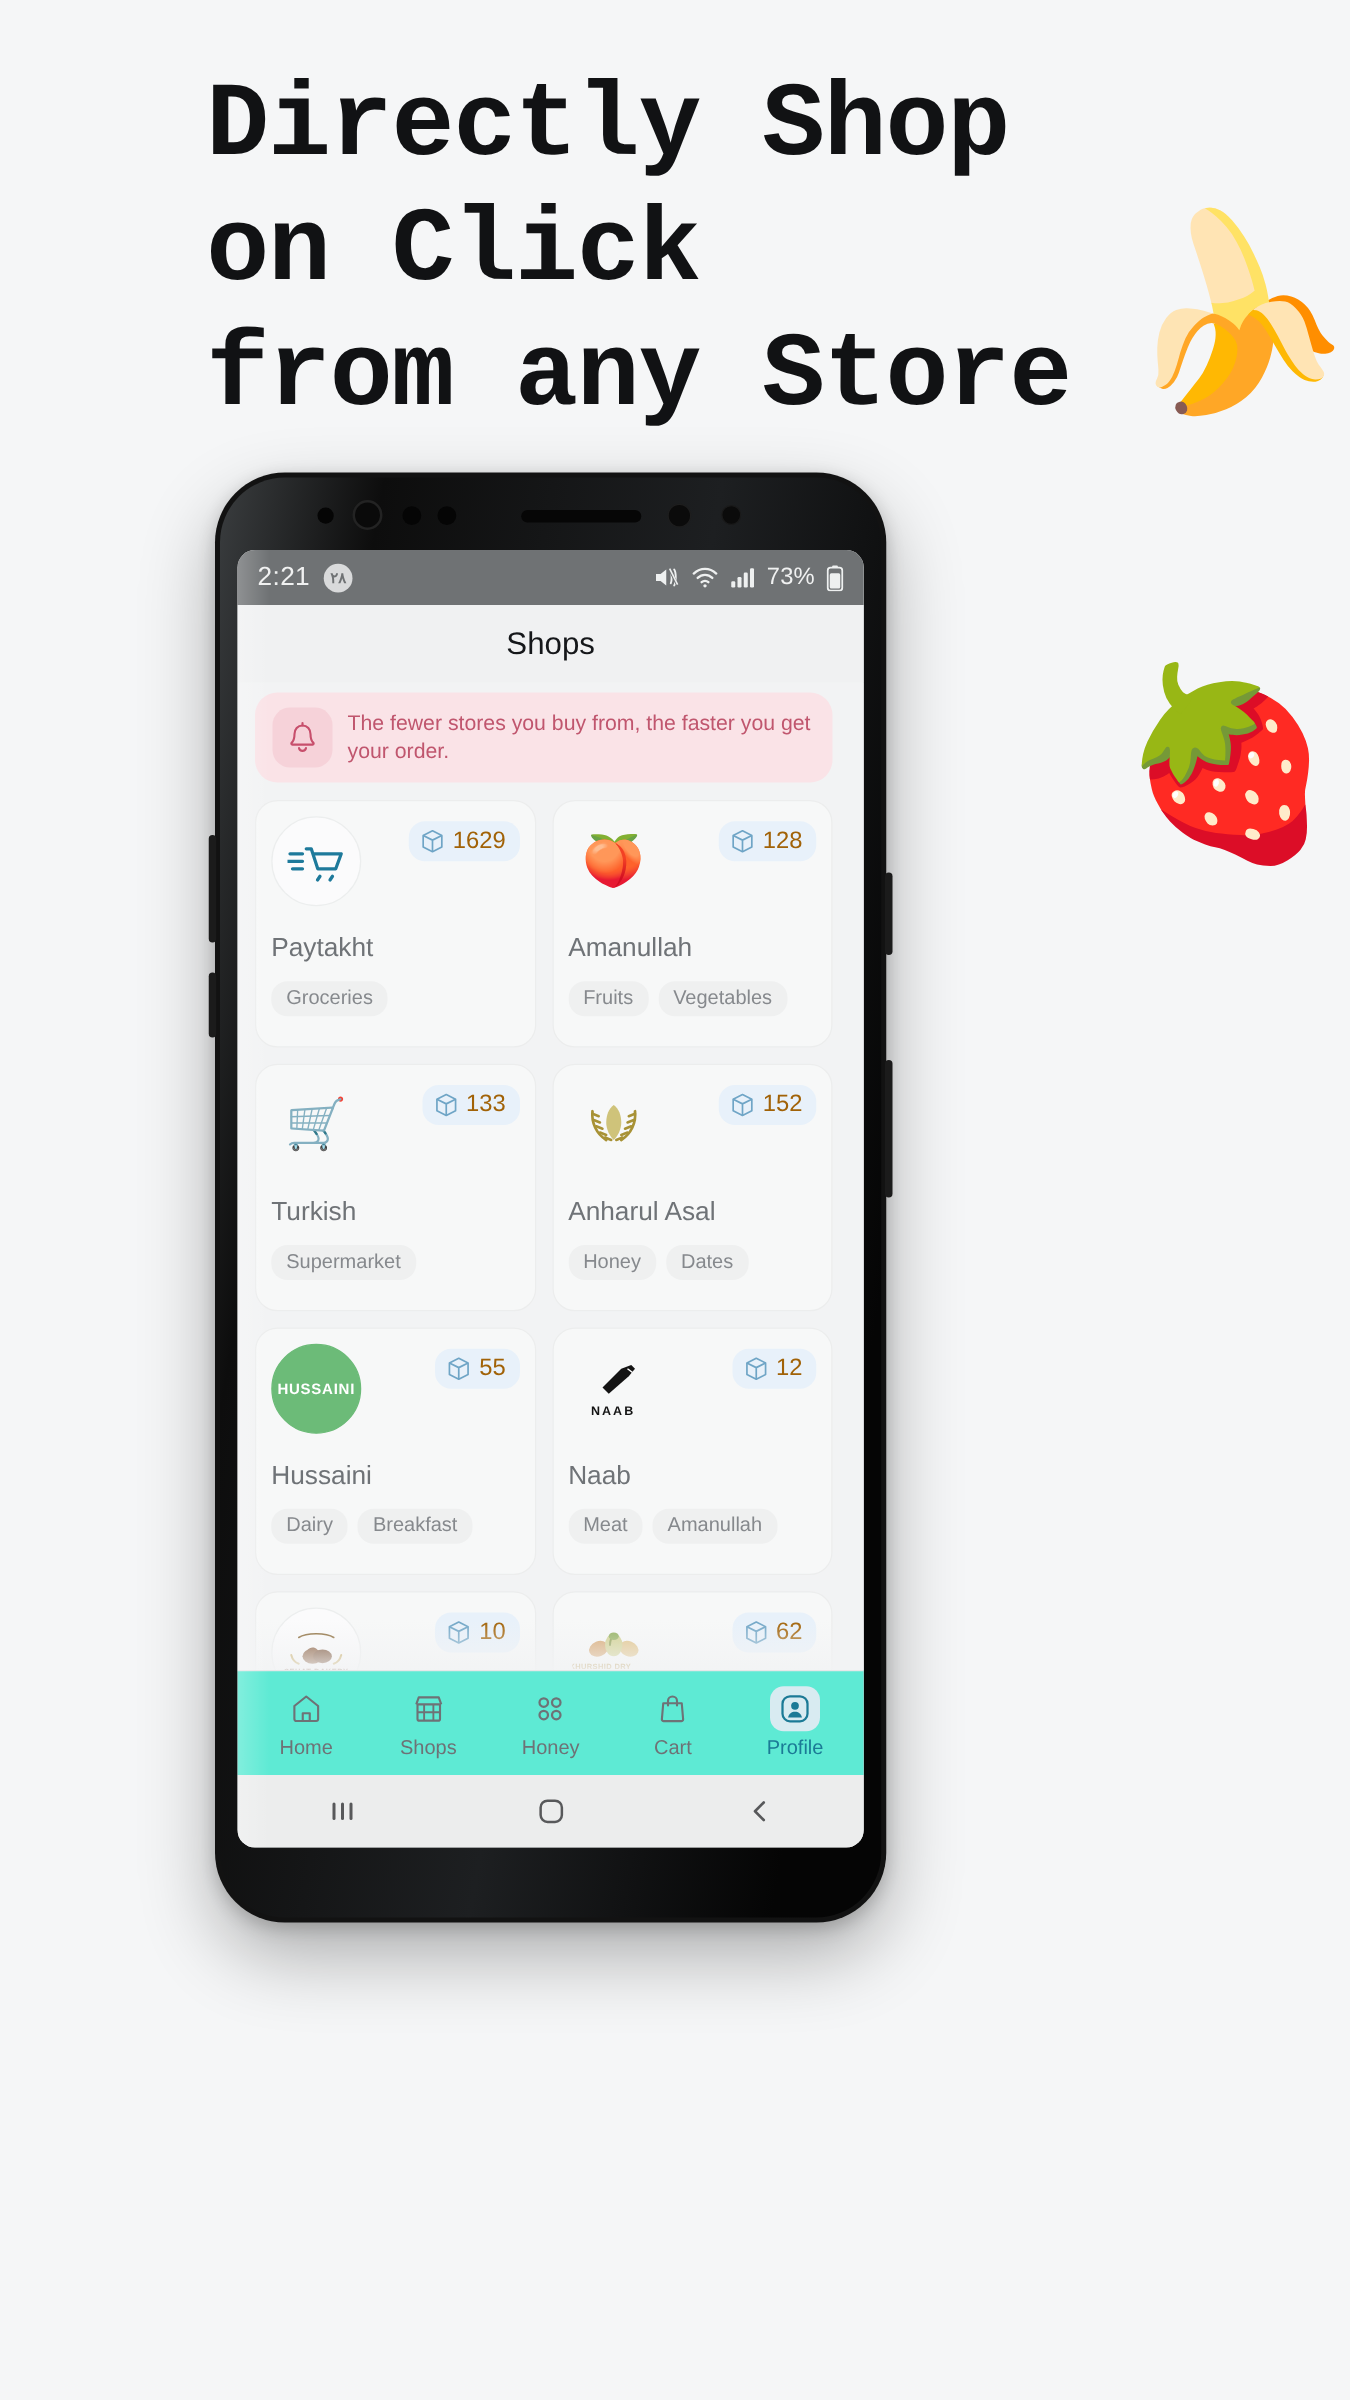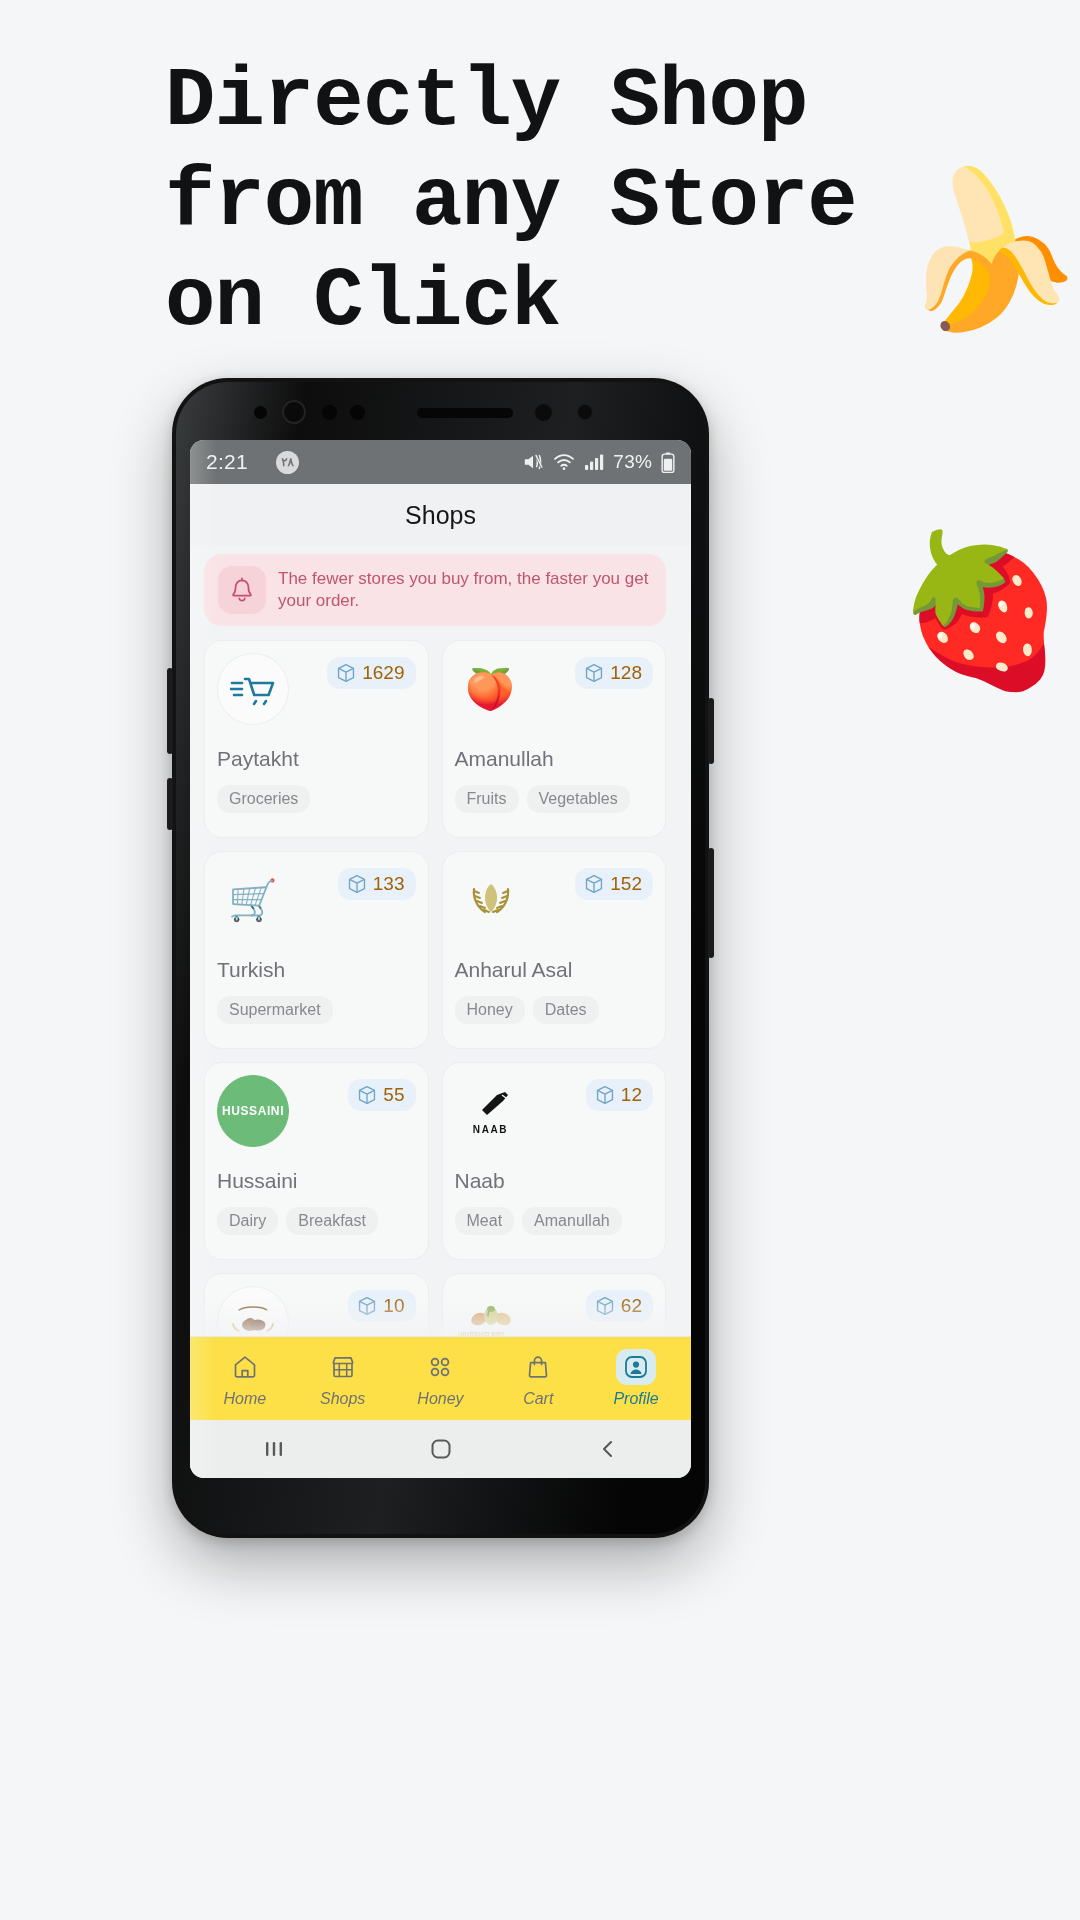--- a/index.html
+++ b/index.html
@@ -79,21 +79,21 @@
   
   .statusbar {
     height: 44px; background: #6f7274;
     display: flex; align-items: center;
     padding: 0 16px;
     color: #f0f1f1;
     flex: 0 0 auto;
   }
   .sb-time { font-size: 21px; font-weight: 400; letter-spacing: .3px; }
   .sb-appicon {
-    width: 23px; height: 23px; margin-left: 28px;
+    width: 23px; height: 23px; margin-left: 11px;
     border-radius: 50%; background: #d9dadb; color: #6f7274;
     font-size: 12px; font-weight: 700;
     display: flex; align-items: center; justify-content: center;
   }
   .sb-right { margin-left: auto; display: flex; align-items: center; gap: 9px; }
   .sb-right svg { display: block; }
   .sb-battery-text { font-size: 19px; letter-spacing: .2px; }
 
   
   .app-header {
@@ -177,25 +177,24 @@
   .content::after {
     content: ""; position: absolute; left: 0; right: 0; bottom: 0; height: 40px;
     background: linear-gradient(to bottom, rgba(242,243,244,0), rgba(242,243,244,0.85));
     pointer-events: none;
   }
 
   
   .bottom-nav {
     flex: 0 0 auto;
     height: 84px;
-    background: #fde047;
+    background: #5eead4;
     border-top: 1px solid #e6e7e8;
     display: flex; align-items: center; justify-content: space-around;
     padding: 0 6px;
-    font-style: italic;
   }
   .nav-item {
     display: flex; flex-direction: column; align-items: center; gap: 5px;
     color: #6e7276; width: 88px;
   }
   .nav-item.active { color: #1b7a96; }
   .nav-item.active .nav-icon-box {
     background: #d8ebf1; border-radius: 11px;
   }
   .nav-icon-box {
@@ -220,22 +219,22 @@
     pointer-events: none;
   }
 </style>
 </head>
 <body>
 
 <div class="page">
 
   <div class="headline">
     <div>Directly Shop</div>
+    <div>on Click</div>
     <div>from any Store</div>
-    <div>on Click</div>
   </div>
 
   <div class="deco deco-banana">🍌</div>
   <div class="deco deco-apple">🍓</div>
 
   <div class="phone">
     <div class="phone-inner-edge"></div>
     <div class="phone-btn btn-left-1"></div>
     <div class="phone-btn btn-left-2"></div>
     <div class="phone-btn btn-right-1"></div>

